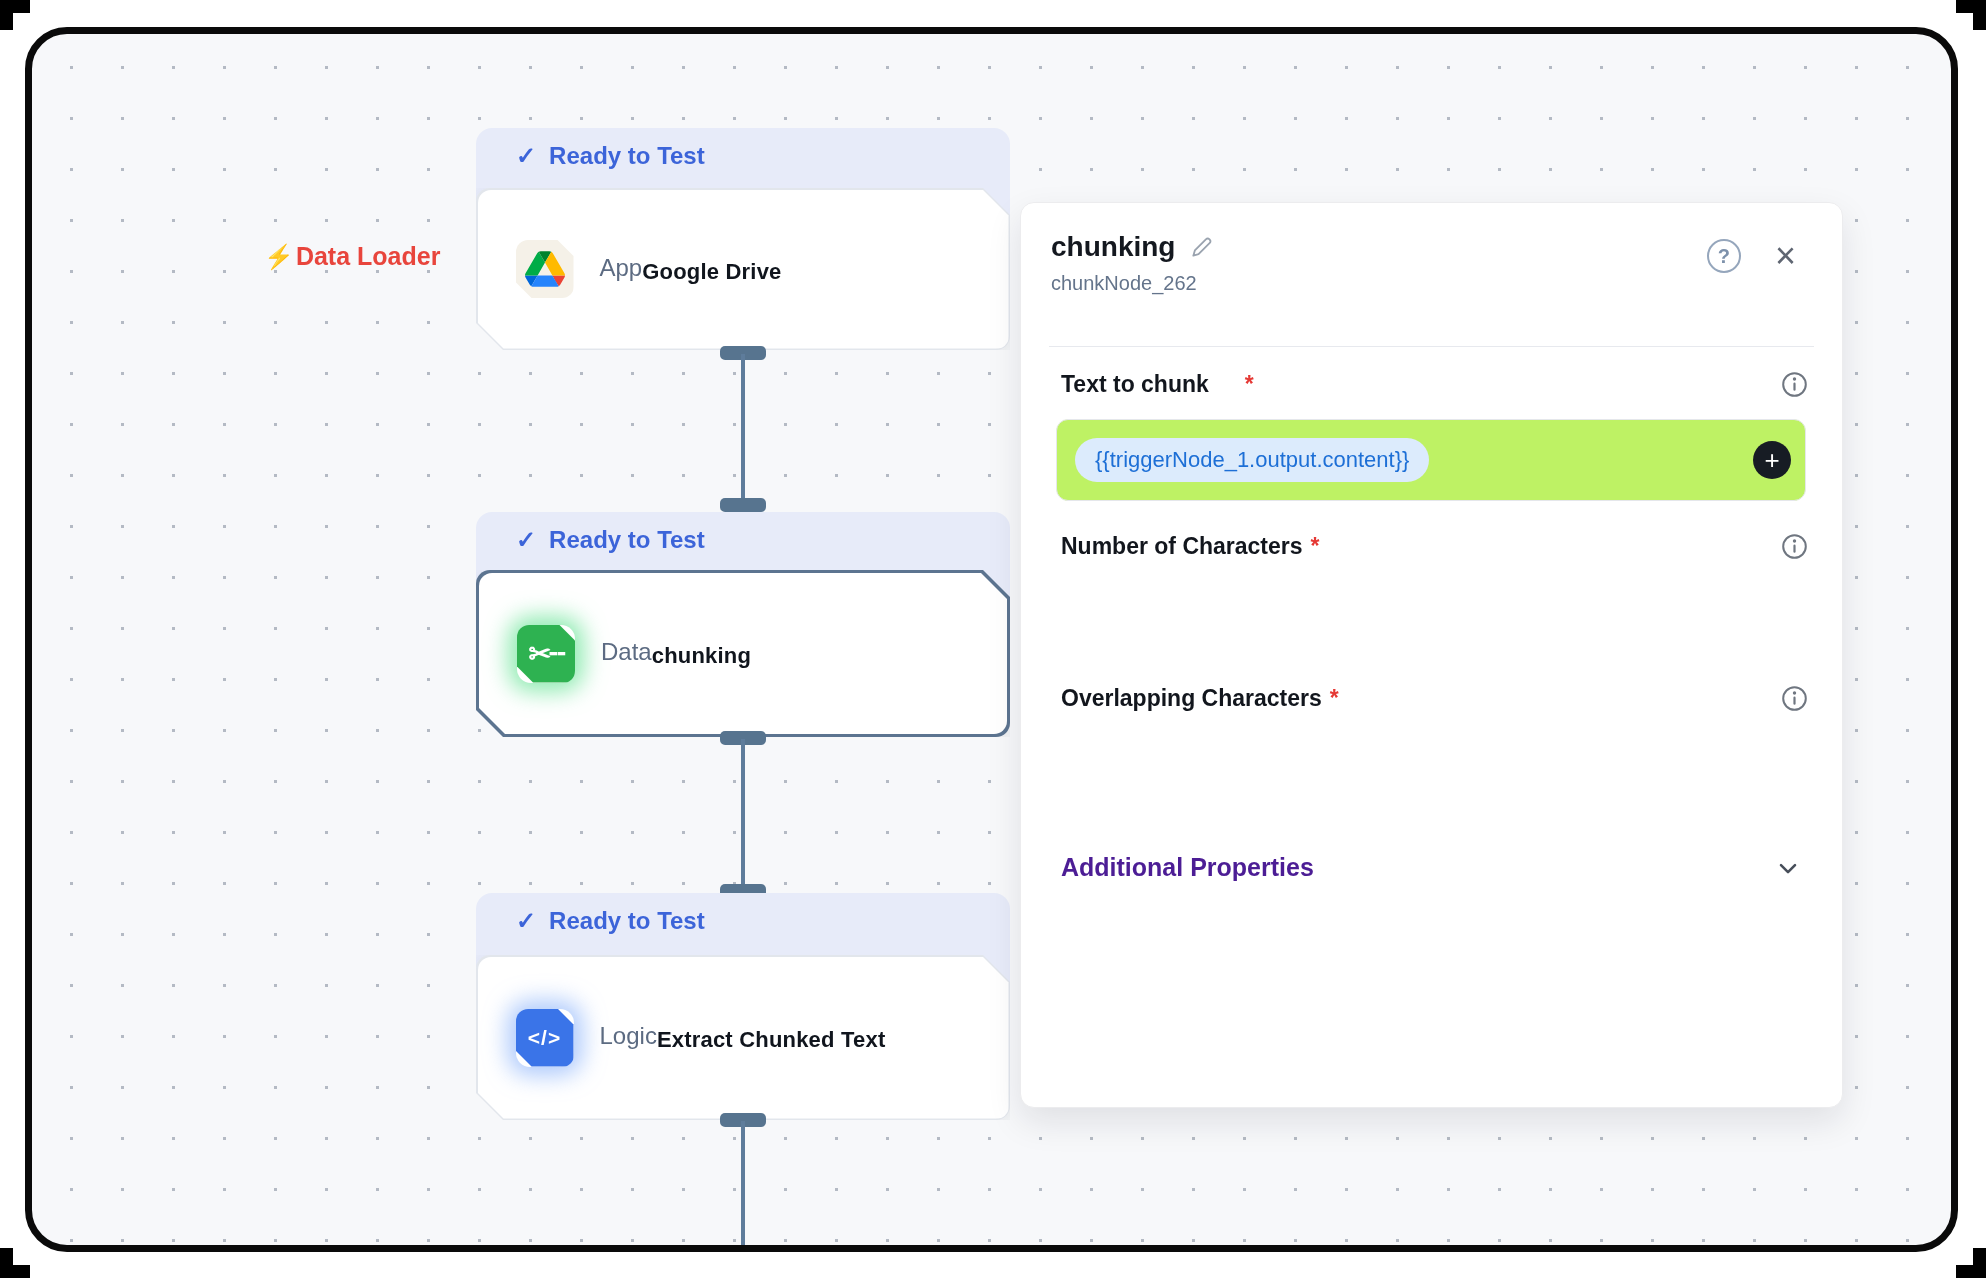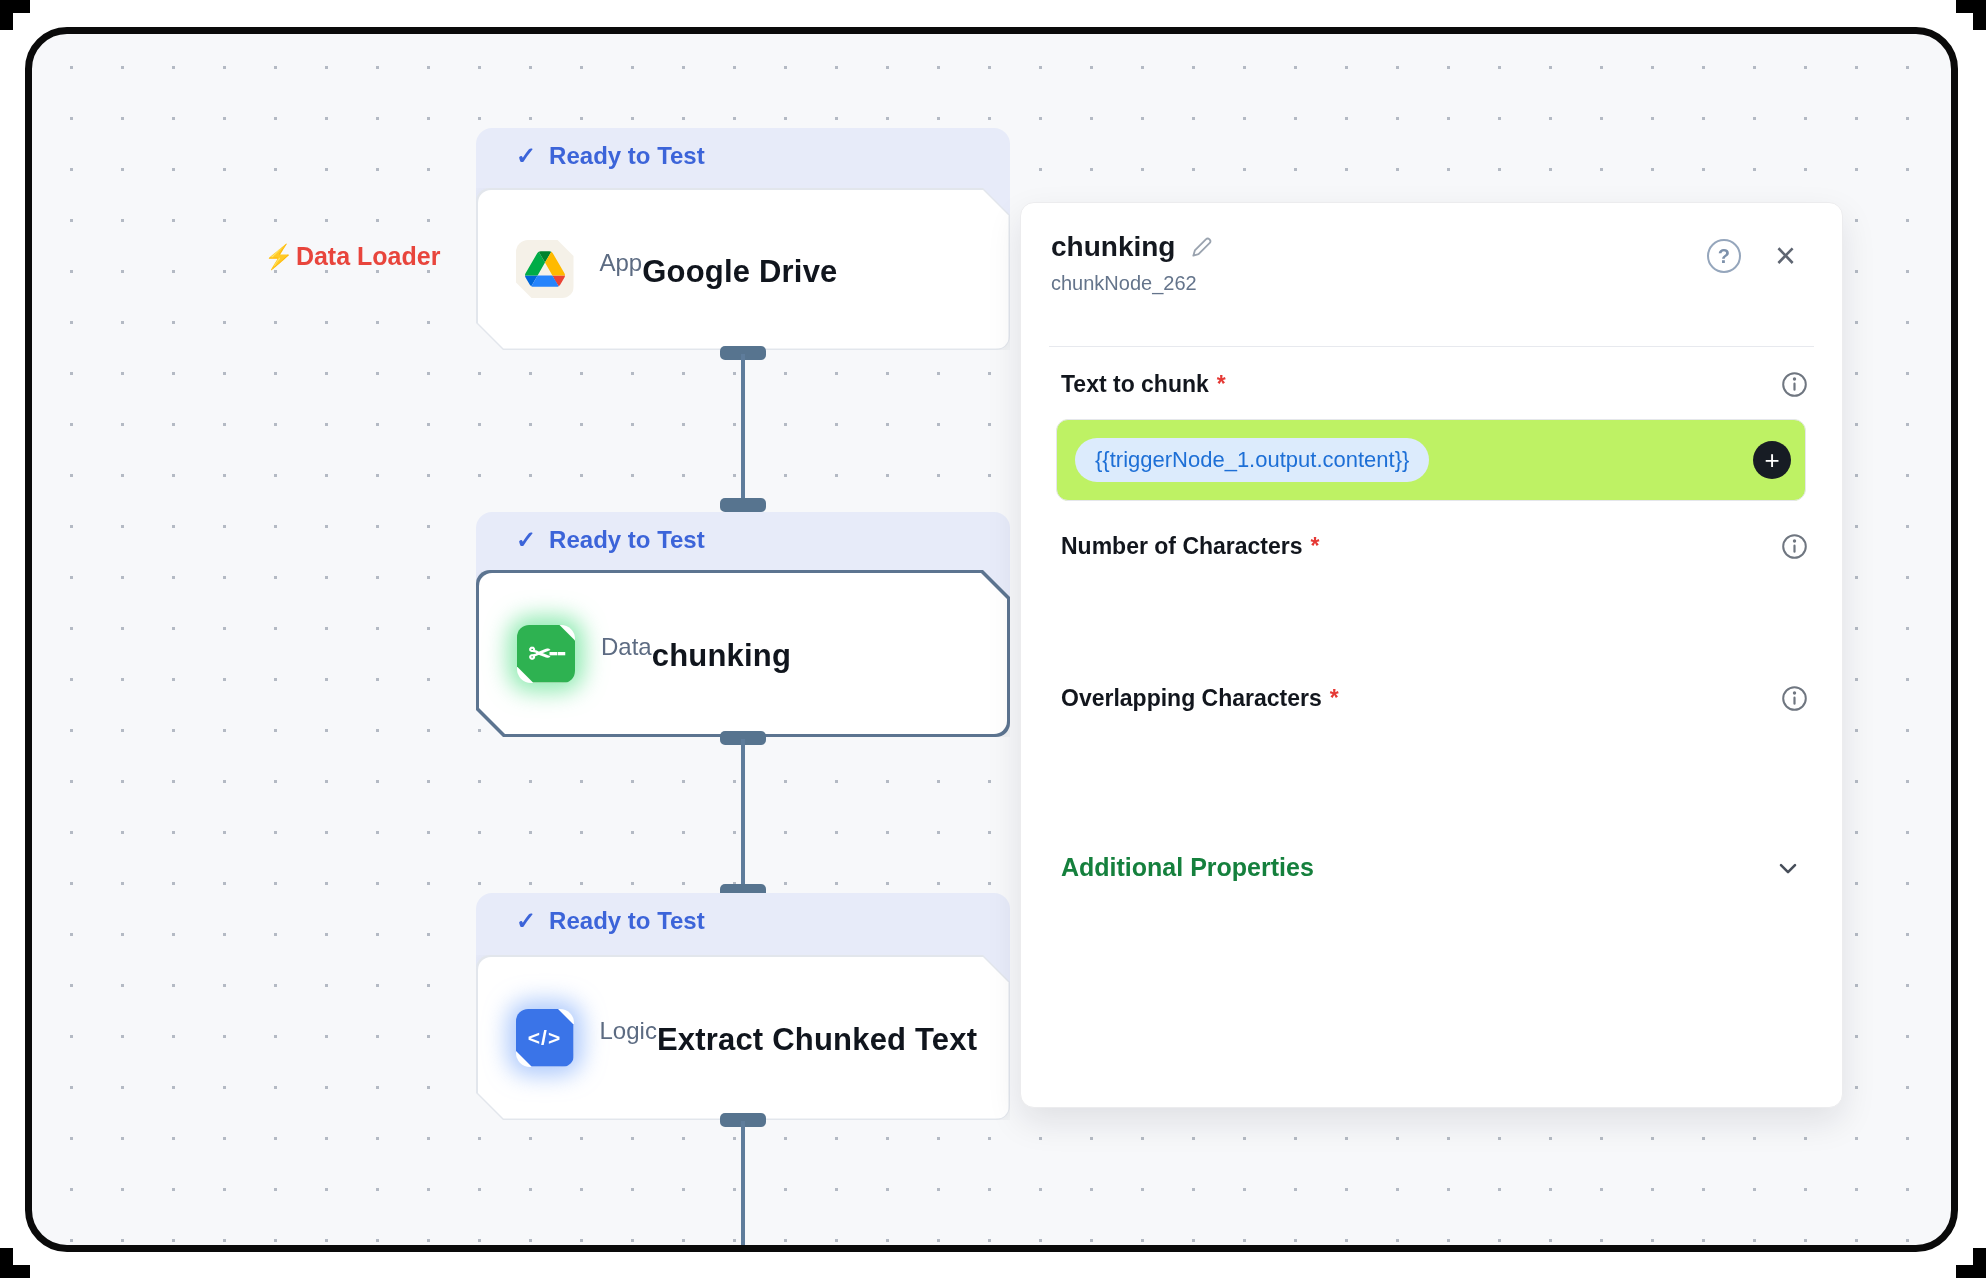--- a/index.html
+++ b/index.html
@@ -57,21 +57,21 @@
   }
   .tile.cream { background:#f5f1e8; }
   .tile.green { background:#2eb251; }
   .tile.blue  { background:#3a74e8; }
   .tile .glyph { color:#ffffff; font-weight:700; }
   .glyph-scissors { font-size:27px; letter-spacing:-2px; }
   .glyph-code { font-size:21px; letter-spacing:1px; }
 
   .node-texts { display:flex; flex-direction:row; }
   .type-label { font-size:24px; color:#5c6b82; }
-  .node-title { font-size:31px; font-weight:700; color:#10151d; margin-top:5px; letter-spacing:0.2px; }
+  .node-title { font-size:22px; font-weight:700; color:#10151d; margin-top:5px; letter-spacing:0.2px; }
 
   .conn-line { position:absolute; width:4px; background:#5e7c9b; }
   .conn-handle { position:absolute; width:46px; height:14px; border-radius:5px; background:#57748f; }
 
   
   .panel {
     position:absolute; left:988px; top:168px; width:823px; height:906px;
     background:#ffffff; border:1px solid #ececee; border-radius:14px;
     box-shadow:0 14px 34px rgba(15,23,42,0.10);
   }
@@ -97,21 +97,21 @@
   .token-pill { background:#dcebfc; color:#1d6fd6; font-size:22px; padding:9px 20px; border-radius:22px; }
   .plus-btn { margin-left:auto; width:38px; height:38px; border-radius:50%; background:#171c24; color:#ffffff; font-size:26px; display:flex; align-items:center; justify-content:center; }
 
   .text-input {
     position:absolute; left:35px; width:750px; height:74px;
     border:1.5px solid #e5e7eb; border-radius:12px; background:#fff;
     font-family:"Liberation Sans", sans-serif; font-size:23px; color:#1f2937; padding-left:24px; outline:none;
   }
 
   .addprops-row { position:absolute; left:40px; right:40px; top:650px; display:flex; align-items:center; }
-  .addprops-title { font-size:25px; font-weight:700; color:#15803d; }
+  .addprops-title { font-size:25px; font-weight:700; color:#4c1d95; }
   .chev { margin-left:auto; display:flex; }
 </style>
 </head>
 <body>
 
 <div class="stage">
   <div class="corner tl"></div>
   <div class="corner tr"></div>
   <div class="corner bl"></div>
   <div class="corner br"></div>
@@ -218,21 +218,21 @@
           </span>
         </div>
         <div class="node-id">chunkNode_262</div>
       </div>
       <div class="header-icons">
         <div class="help-circle">?</div>
         <div class="close-x">×</div>
       </div>
       <div class="header-divider"></div>
 
-      <div class="field-label-row" style="top:168px;">
+      <div class="field-label-row" style="top:168px;gap:28px;">
         <span class="field-label">Text to chunk</span>
         <span class="req">*</span>
         <span class="info-icon">
           <svg width="27" height="27" viewBox="0 0 27 27">
             <circle cx="13.5" cy="13.5" r="11.3" fill="none" stroke="#6f7680" stroke-width="2"></circle>
             <rect x="12.4" y="11.6" width="2.2" height="8.2" rx="1.1" fill="#6f7680"></rect>
             <circle cx="13.5" cy="8" r="1.7" fill="#6f7680"></circle>
           </svg>
         </span>
       </div>

